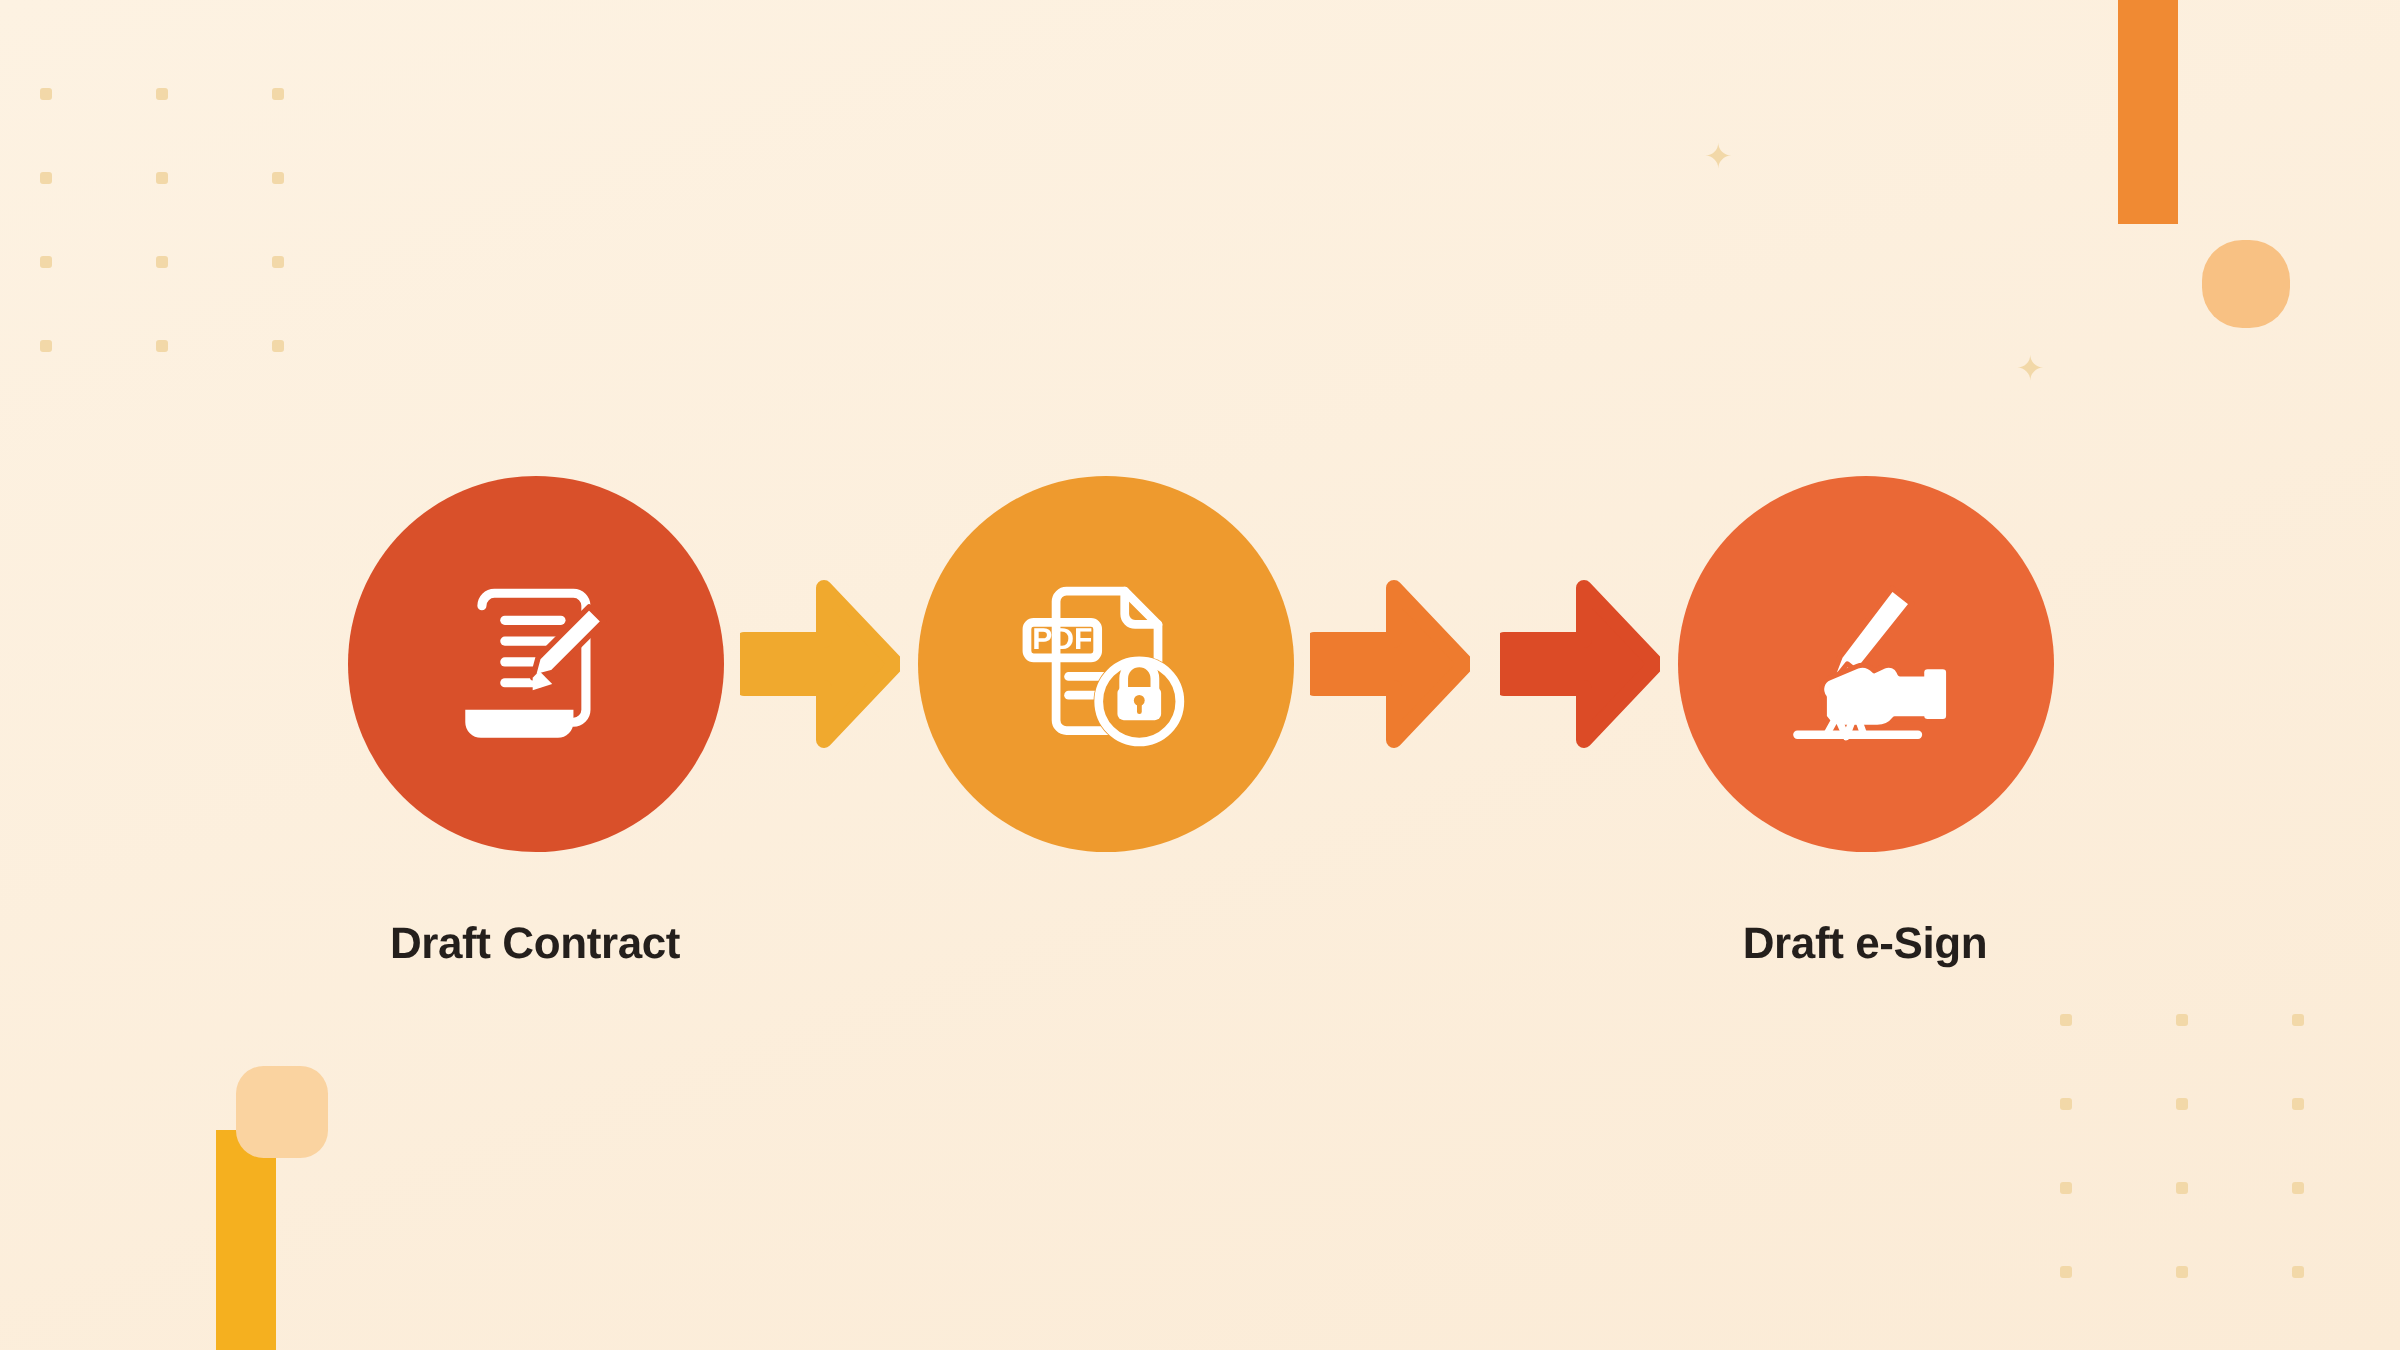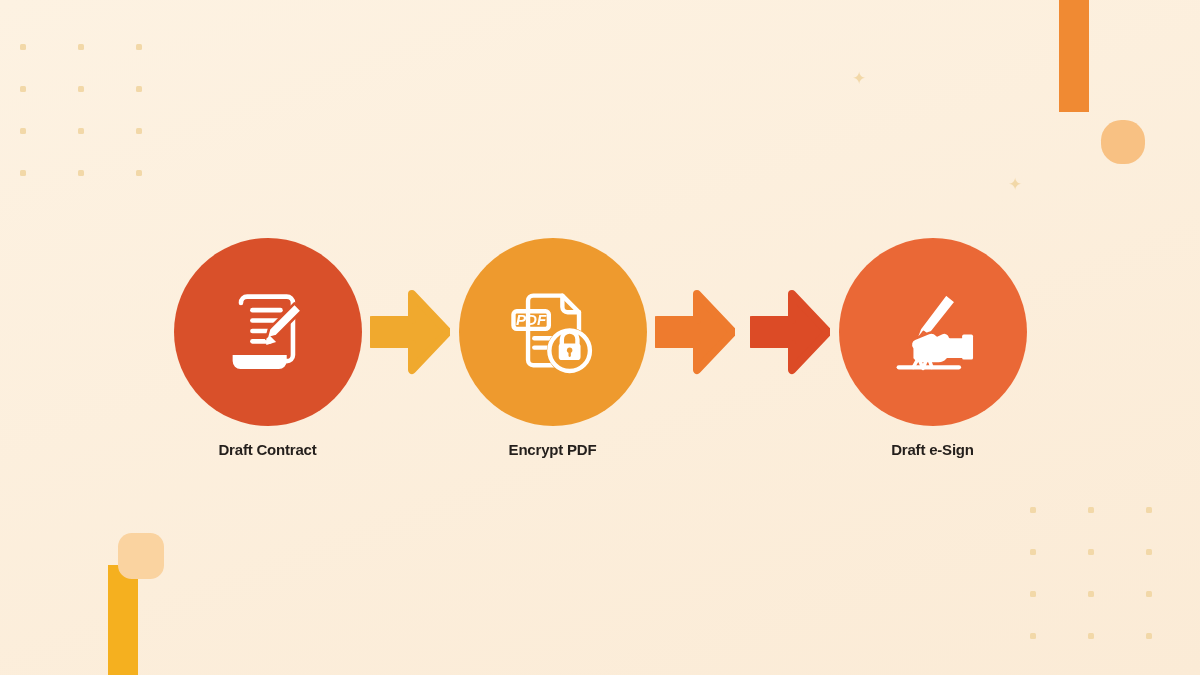--- a/index.html
+++ b/index.html
@@ -60,26 +60,26 @@
     top:238px; left:0;
     width:1200px;
     display:flex;
     align-items:flex-start;
     justify-content:center;
   }
   .step { width:190px; display:flex; flex-direction:column; align-items:center; }
   .bubble {
     width:188px; height:188px;
     border-radius:50%;
-    display:flex; align-items:center; justify-content:center;font-style:italic;
+    display:flex; align-items:center; justify-content:center;
   }
   .bubble svg { width:104px; height:104px; display:block; }
   .step-label {
-    margin-top:15px;
-    font-size:15px;
+    margin-top:33px;
+    font-size:22px;
     font-weight:bold;
     color:#241F1C;
     letter-spacing:-0.2px;
     white-space:nowrap;
     text-align:left;
   }
 
   .arrow-wrap {
     width:95px;
     height:188px;
@@ -169,21 +169,20 @@
           </g>
           <text x="29" y="43" font-family="Liberation Sans, sans-serif" font-size="14.5" font-weight="bold" fill="#fff" text-anchor="middle">PDF</text>
           <circle cx="66" cy="68" r="22" fill="#EE9A2E"></circle>
           <circle cx="66" cy="68" r="19.5" fill="none" stroke="#fff" stroke-width="4.2"></circle>
           <path d="M58.5 62v-5a7.5 7.5 0 0 1 15 0v5" fill="none" stroke="#fff" stroke-width="4.2" stroke-linecap="round"></path>
           <rect x="55.5" y="61" width="21" height="16" rx="3" fill="#fff"></rect>
           <circle cx="66" cy="67.5" r="2.6" fill="#EE9A2E"></circle>
           <rect x="64.9" y="68" width="2.3" height="6" rx="1.1" fill="#EE9A2E"></rect>
         </svg>
       </div>
-      <div class="step-label" style="color: rgb(36, 31, 28);">Encrypt PDF</div>
     </div>
 
     <div class="arrow-wrap">
       <svg viewBox="0 0 80 92">
         <path id="arrow-path-2" d="M2 34h40V8l36 38-36 38V58H2z" stroke-linejoin="round" stroke-width="8" fill="#EE7B2E" stroke="#EE7B2E"></path>
       </svg>
     </div>
 
 
     <div class="arrow-wrap">

